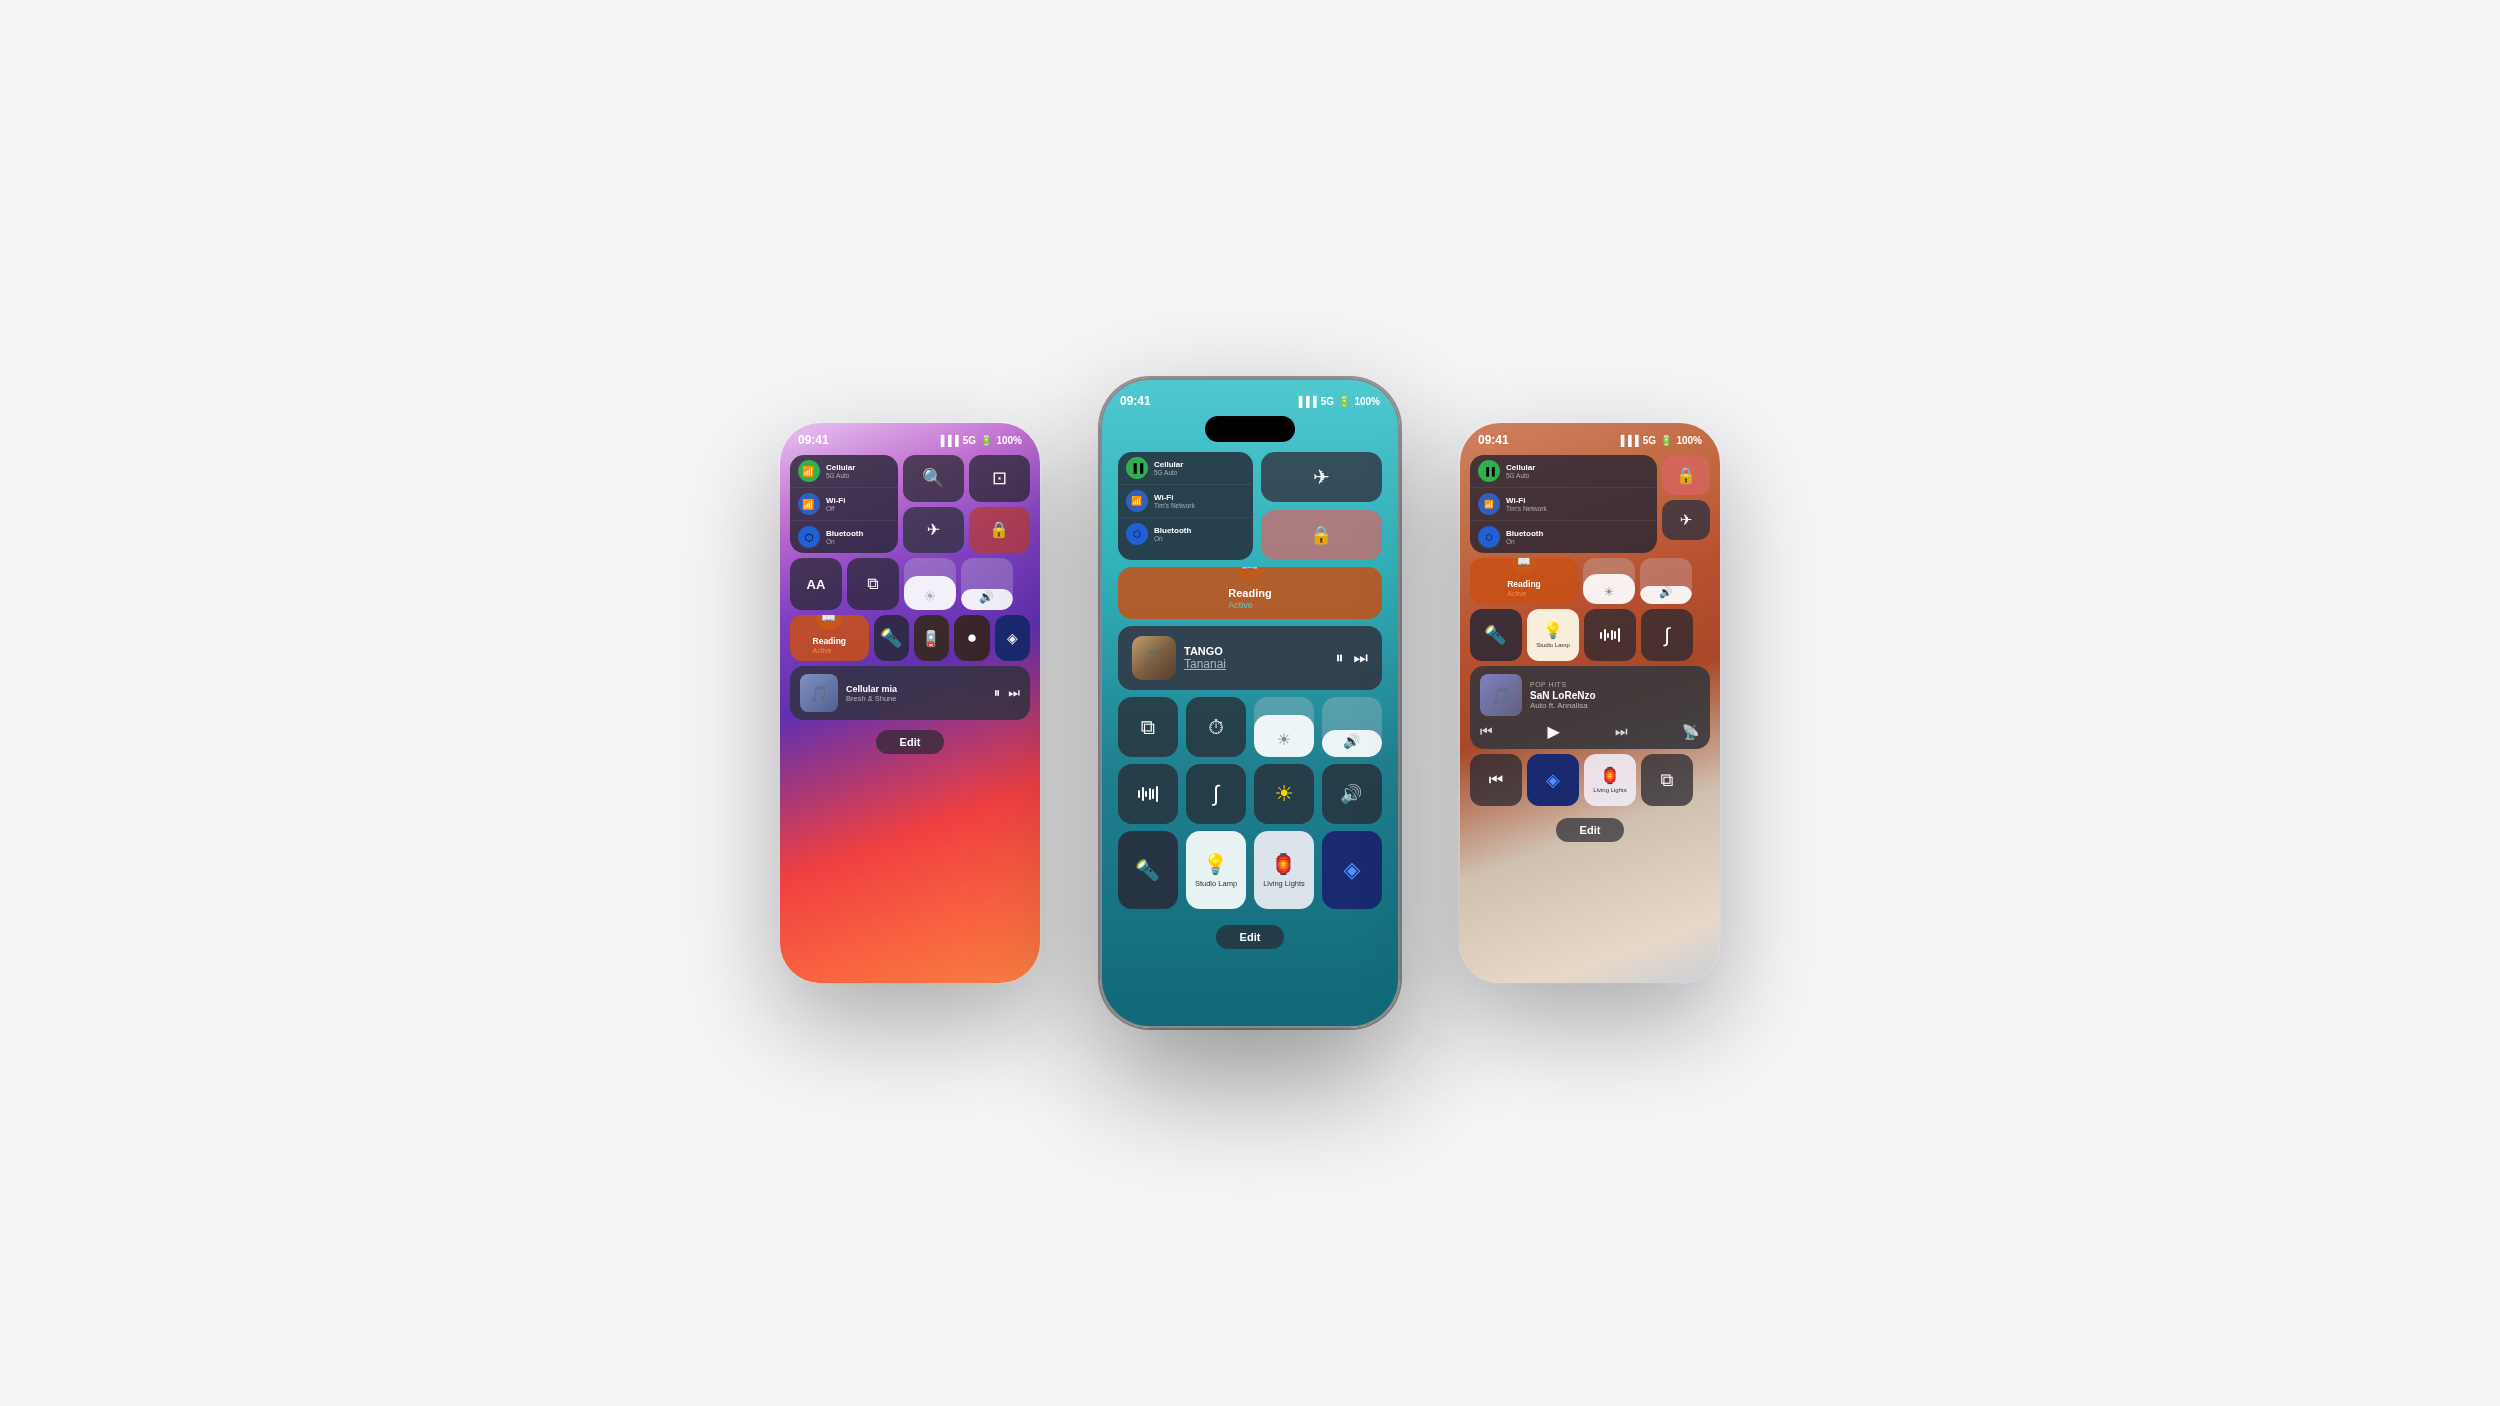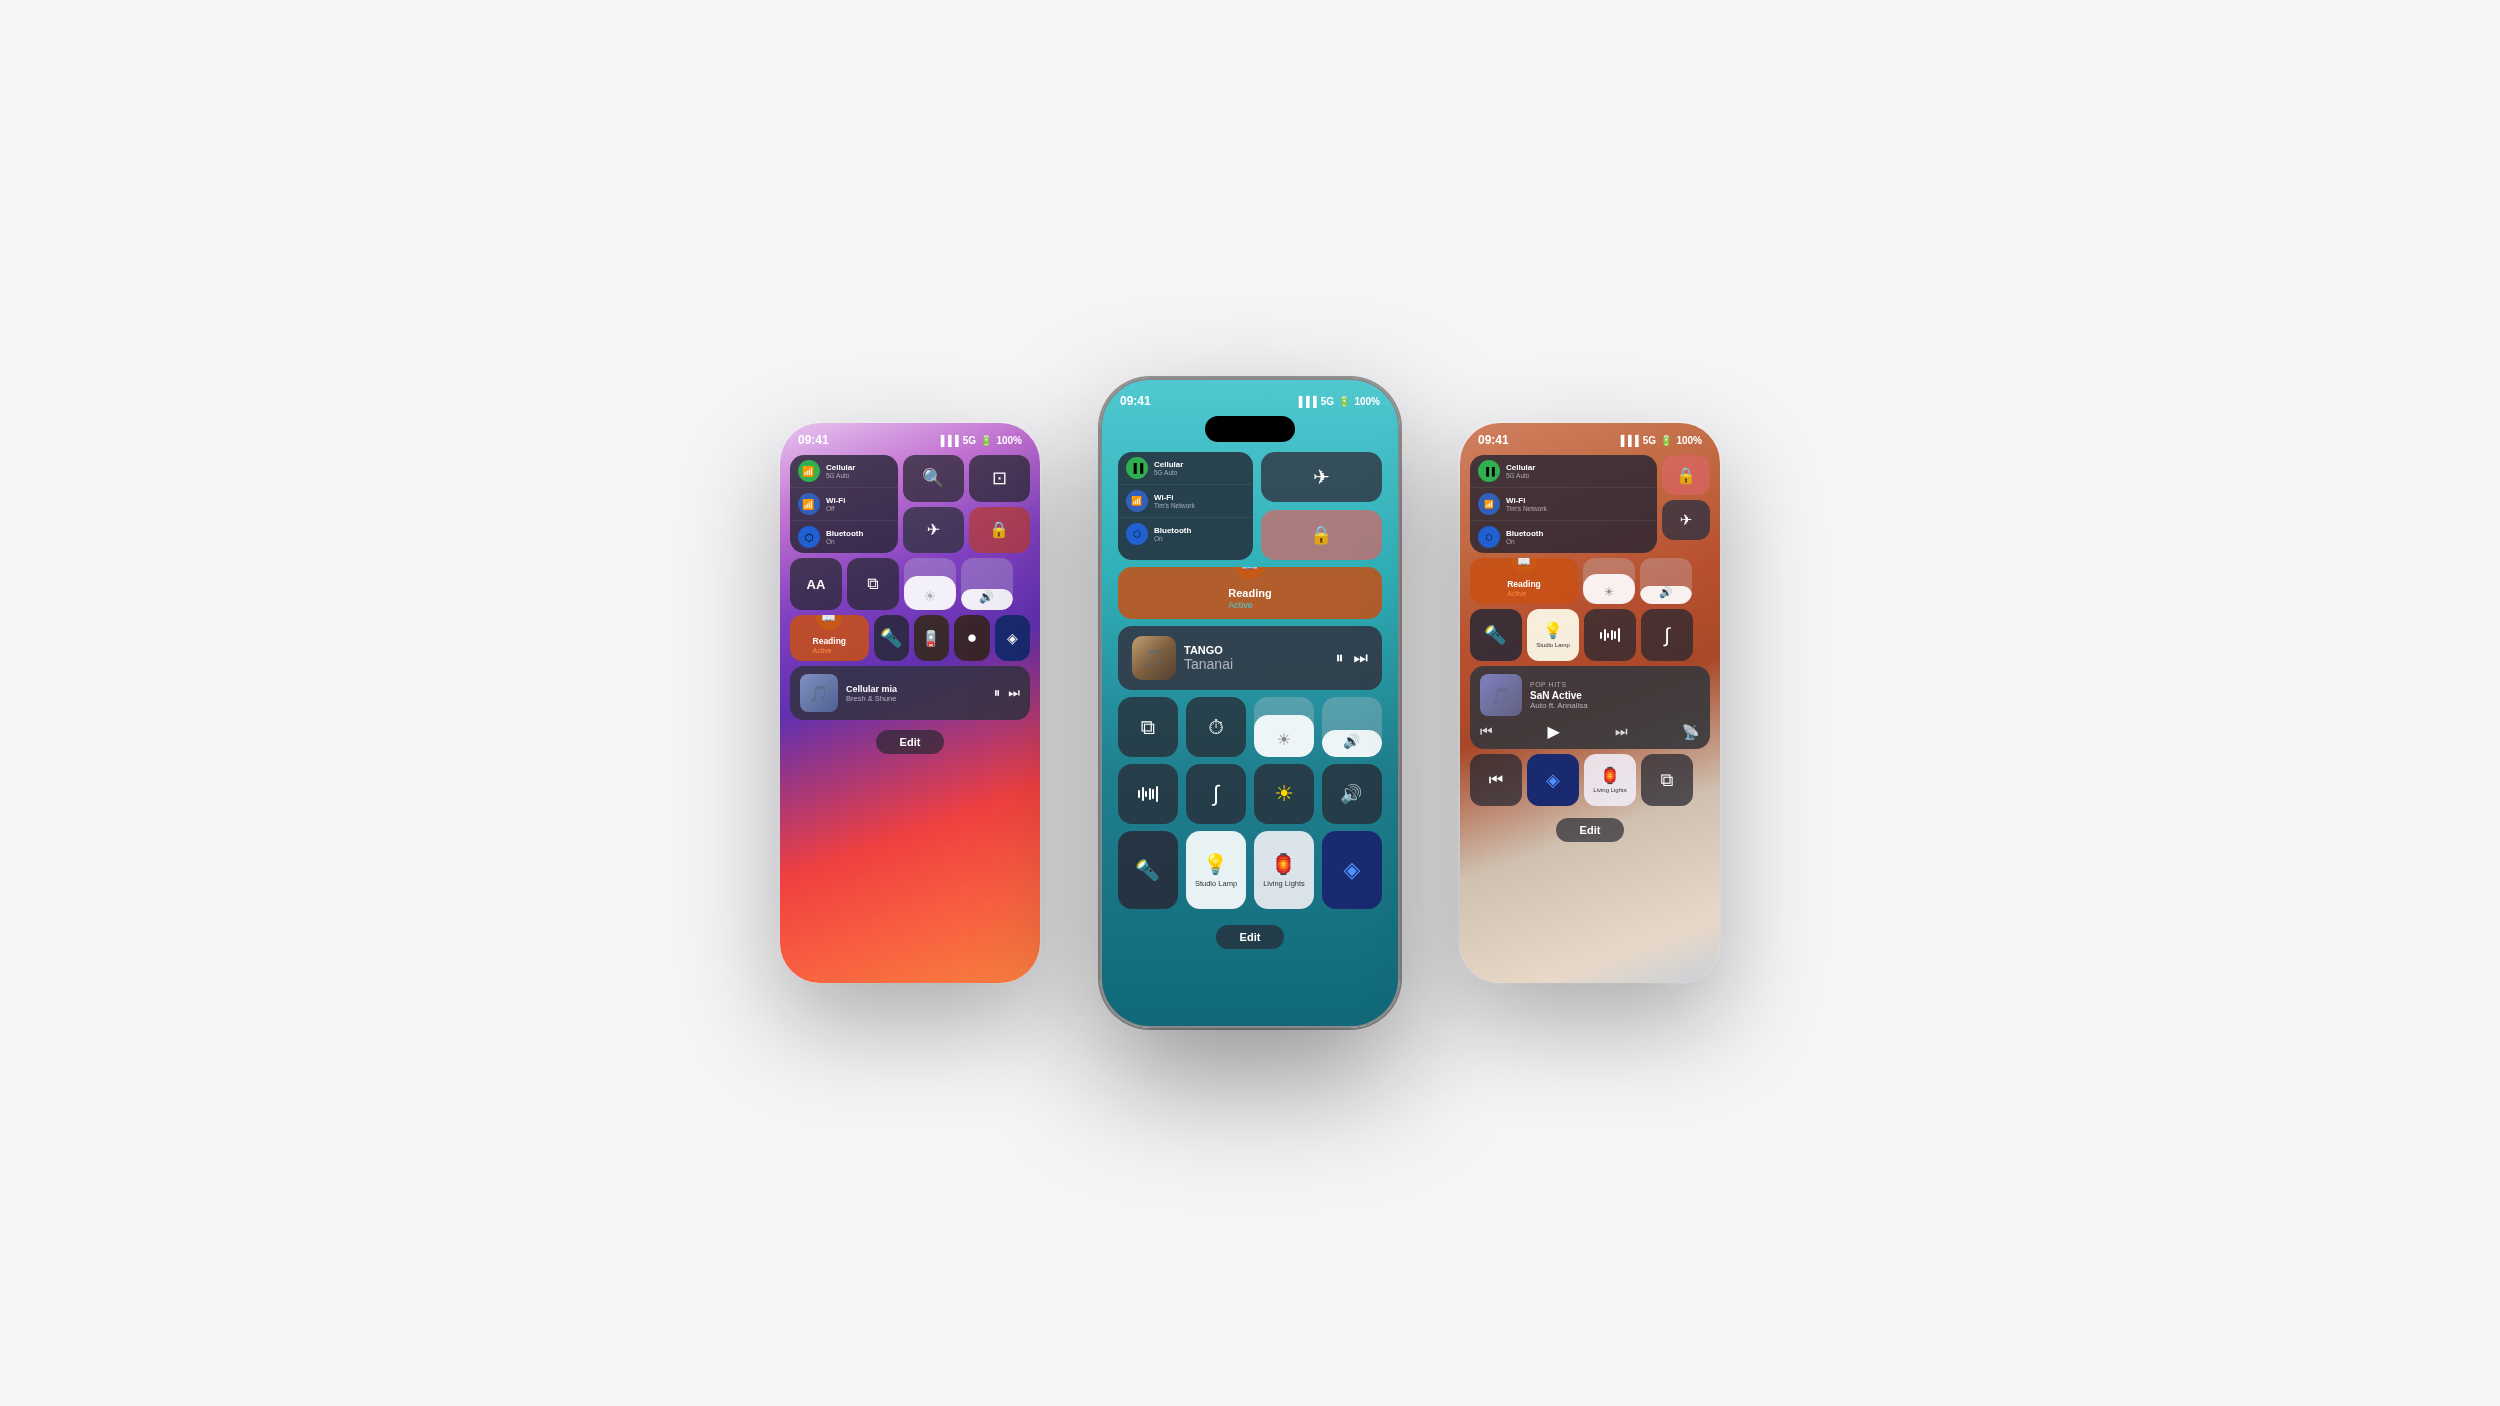--- a/index.html
+++ b/index.html
@@ -522,21 +522,21 @@
           </div>
         </div>
       </div>
 
       <div class="music-tile" style="margin-bottom:7px; border-radius:14px; padding:10px 14px;">
         <div class="music-art music-art-tango" style="width:44px; height:44px; border-radius:10px;">
           <span style="font-size:18px; opacity:0.5;">🎵</span>
         </div>
         <div class="music-info">
           <div class="music-title" style="font-size:11px;">TANGO</div>
-          <div class="music-artist" style="font-size:14px;">Tananai</div>
+          <div class="music-artist" style="font-size:12px;text-decoration:underline;">Tananai</div>
         </div>
         <div class="music-controls" style="font-size:16px; gap:10px;">
           <span>⏸</span>
           <span>⏭</span>
         </div>
       </div>
 
       <div style="display:flex; gap:8px; margin-bottom:7px;">
         <div class="sq-btn tile-dark" style="border-radius:14px; width:60px; height:60px; font-size:20px;">
           <span>⧉</span>
@@ -690,21 +690,21 @@
         </div>
       </div>
 
       <div class="music-tile-right" style="margin-bottom:5px;">
         <div style="display:flex; align-items:center; gap:8px;">
           <div class="music-art music-art-pophits" style="width:42px; height:42px; border-radius:8px;">
             <span style="font-size:16px; opacity:0.5;">🎵</span>
           </div>
           <div style="flex:1;">
             <div class="music-header">POP HITS</div>
-            <div class="music-title-right">SaN Active</div>
+            <div class="music-title-right">SaN LoReNzo</div>
             <div class="music-artist-right">Auto ft. Annalisa</div>
           </div>
         </div>
         <div class="music-controls-right">
           <span class="ctrl-btn">⏮</span>
           <span class="ctrl-play">▶</span>
           <span class="ctrl-btn">⏭</span>
           <span class="ctrl-btn">📡</span>
         </div>
       </div>

